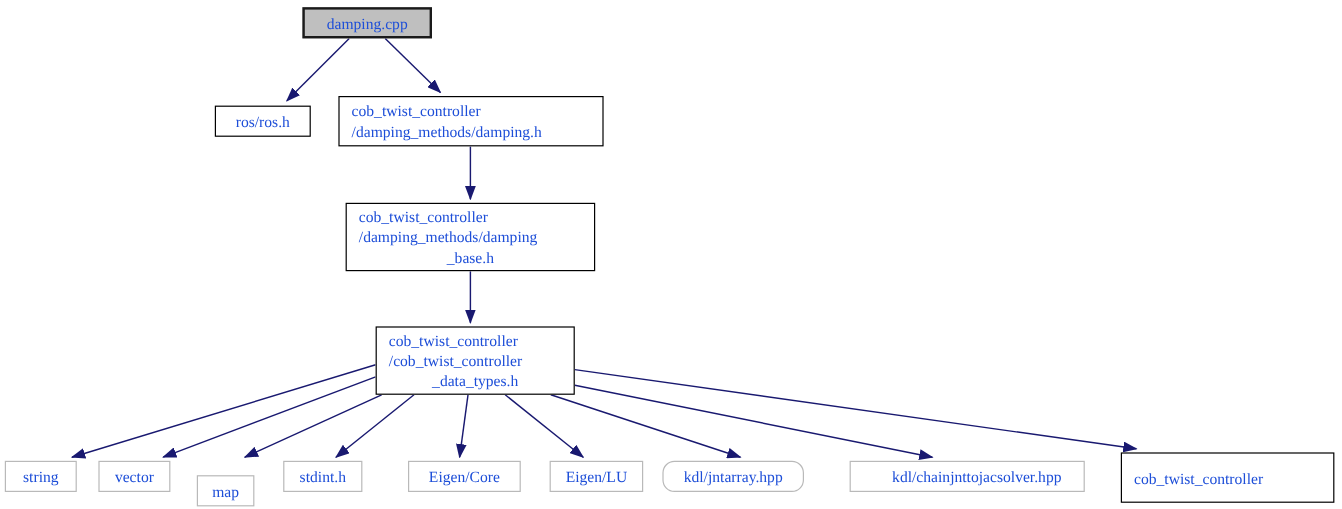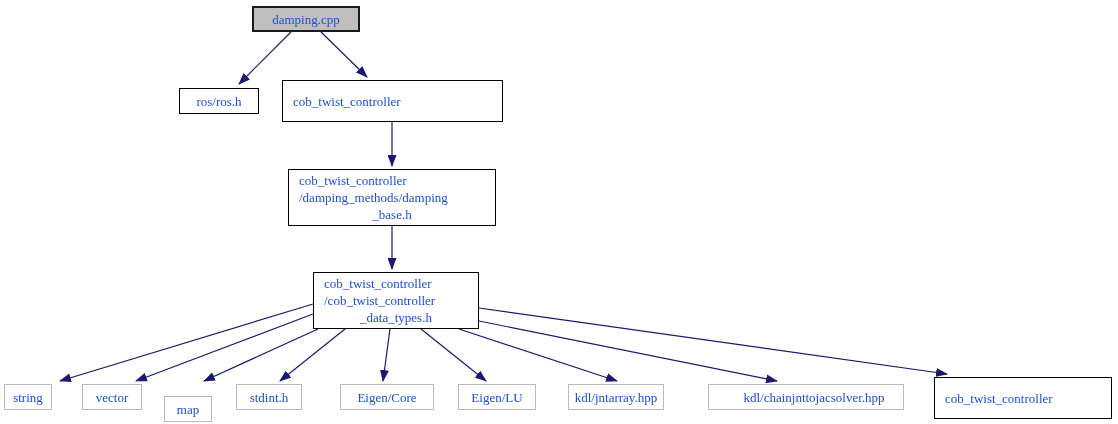--- a/index.html
+++ b/index.html
@@ -67,35 +67,36 @@
   <div class="node single main" style="left:252px;top:6px;width:108px;height:26px;">
     <span class="ln">damping.cpp</span>
   </div>
 
   <div class="node single" style="left:179px;top:88px;width:80px;height:26px;">
     <span class="ln">ros/ros.h</span>
   </div>
 
   <div class="node" style="left:282px;top:80px;width:221px;height:42px;">
     <span class="ln">cob_twist_controller</span>
+    <span class="ln">/damping_methods/damping.h</span>
   </div>
 
   <div class="node" style="left:288px;top:169px;width:208px;height:57px;">
     <span class="ln">cob_twist_controller</span>
     <span class="ln">/damping_methods/damping</span>
     <span class="ln c">_base.h</span>
   </div>
 
   <div class="node" style="left:313px;top:272px;width:166px;height:57px;">
     <span class="ln">cob_twist_controller</span>
     <span class="ln">/cob_twist_controller</span>
     <span class="ln c">_data_types.h</span>
   </div>
 
-  <div class="node single ext" style="left:4px;top:384px;width:48px;height:26px;">
+  <div class="node single ext" style="left:4px;top:384px;width:60px;height:26px;">
     <span class="ln">string</span>
   </div>
 
   <div class="node single ext" style="left:82px;top:384px;width:60px;height:26px;">
     <span class="ln">vector</span>
   </div>
 
   <div class="node single ext" style="left:164px;top:396px;width:48px;height:26px;">
     <span class="ln">map</span>
   </div>
@@ -105,21 +106,21 @@
   </div>
 
   <div class="node single ext" style="left:340px;top:384px;width:94px;height:26px;">
     <span class="ln">Eigen/Core</span>
   </div>
 
   <div class="node single ext" style="left:458px;top:384px;width:78px;height:26px;">
     <span class="ln">Eigen/LU</span>
   </div>
 
-  <div class="node single ext" style="left:568px;top:384px;width:96px;height:26px;">
+  <div class="node single ext" style="left:552px;top:384px;width:118px;height:26px;border-radius:10px;">
     <span class="ln">kdl/jntarray.hpp</span>
   </div>
 
   <div class="node single ext" style="left:708px;top:384px;width:196px;height:26px;padding-left:16px;">
     <span class="ln">kdl/chainjnttojacsolver.hpp</span>
   </div>
 
   <div class="node" style="left:934px;top:377px;width:178px;height:42px;">
     <span class="ln">cob_twist_controller</span>
   </div>

